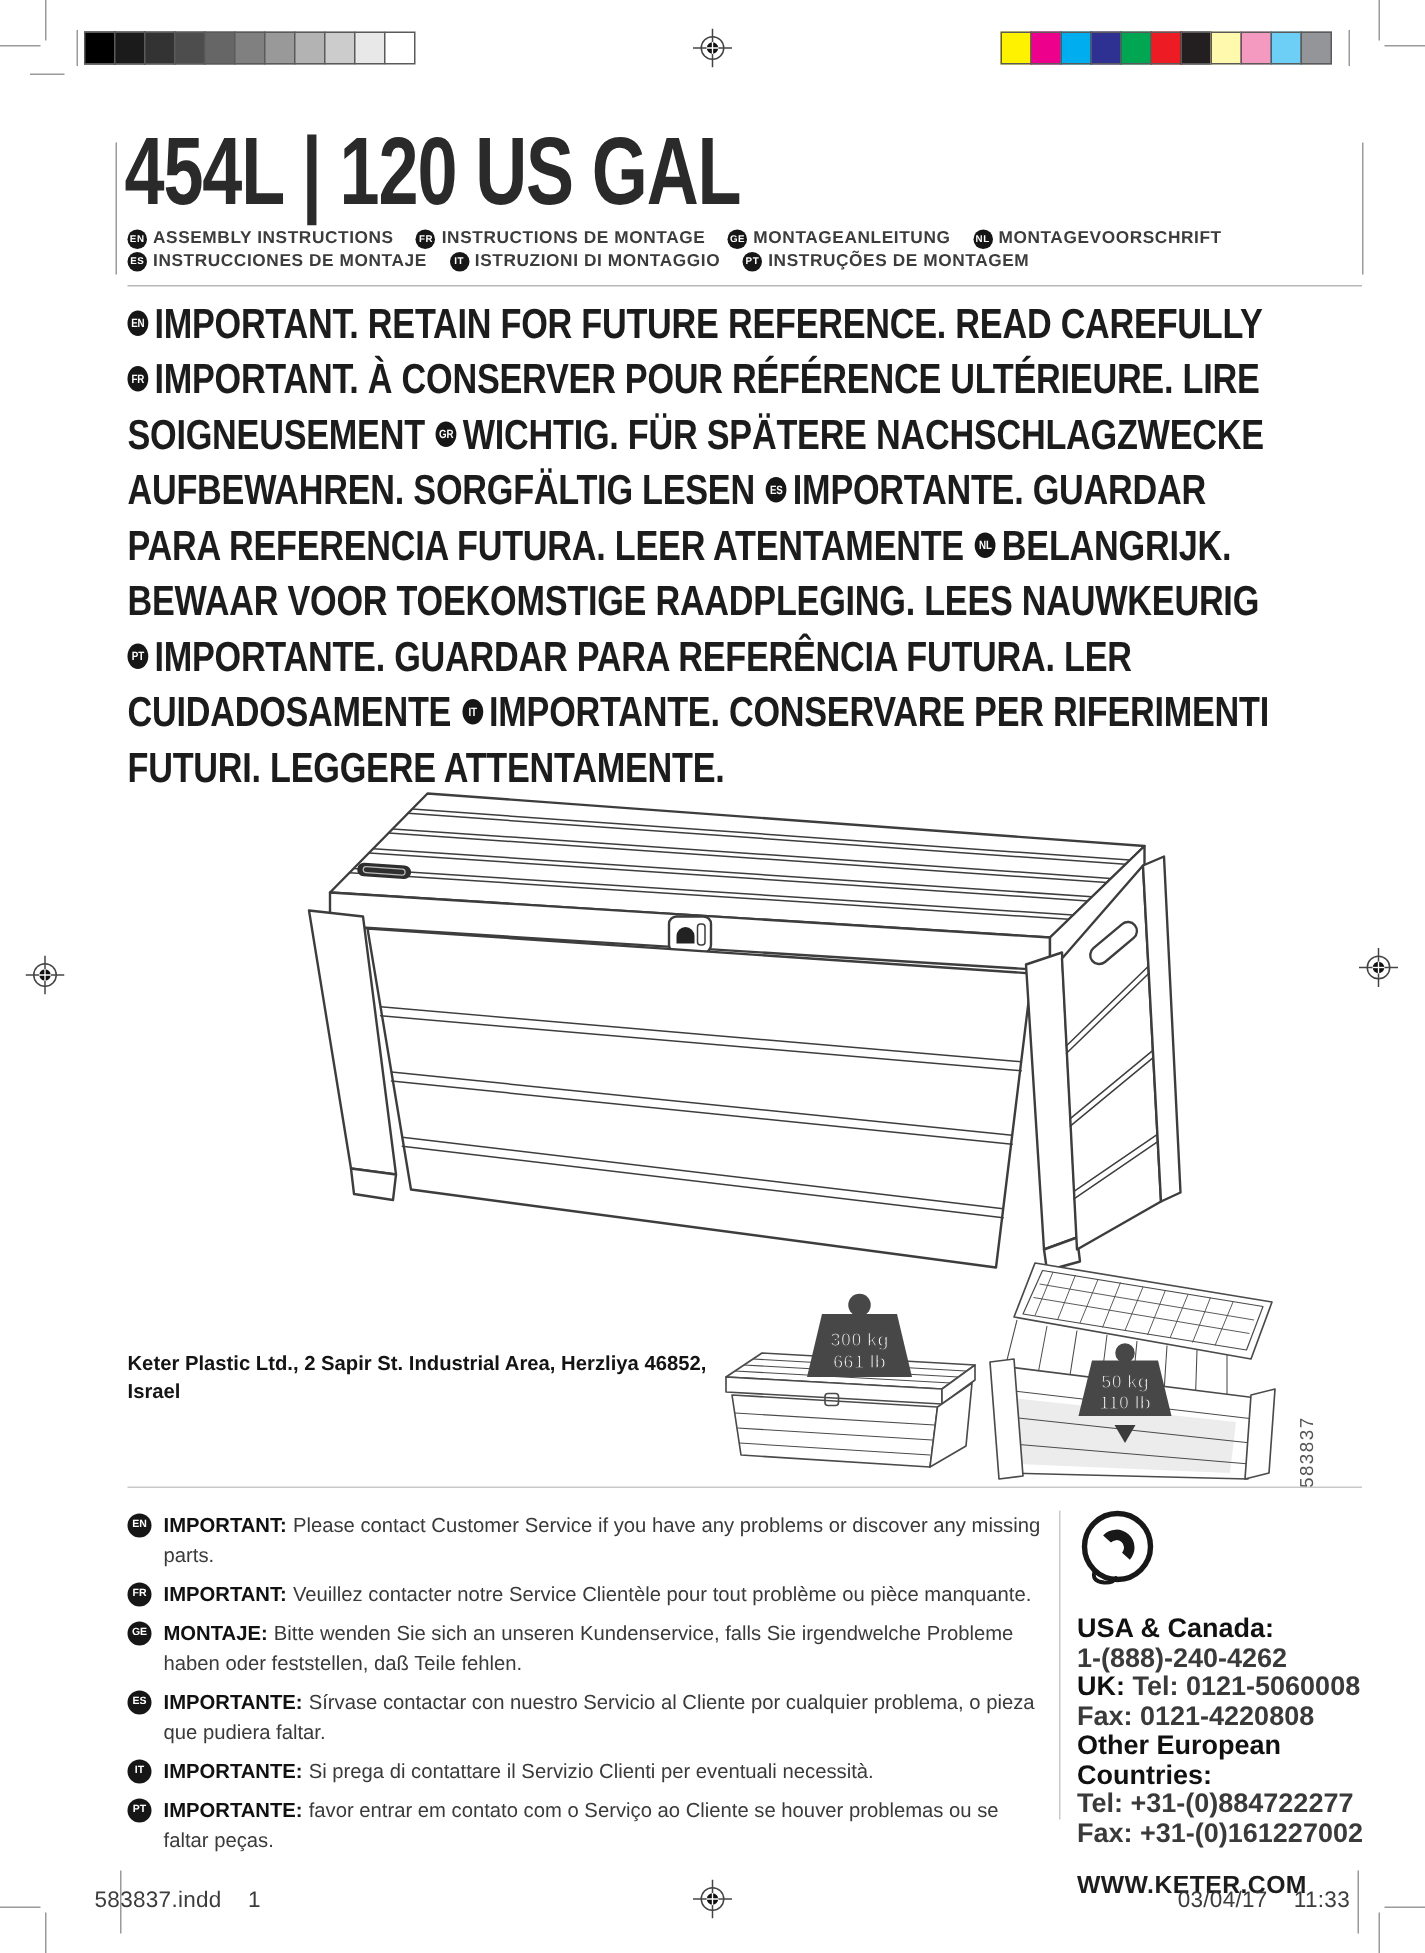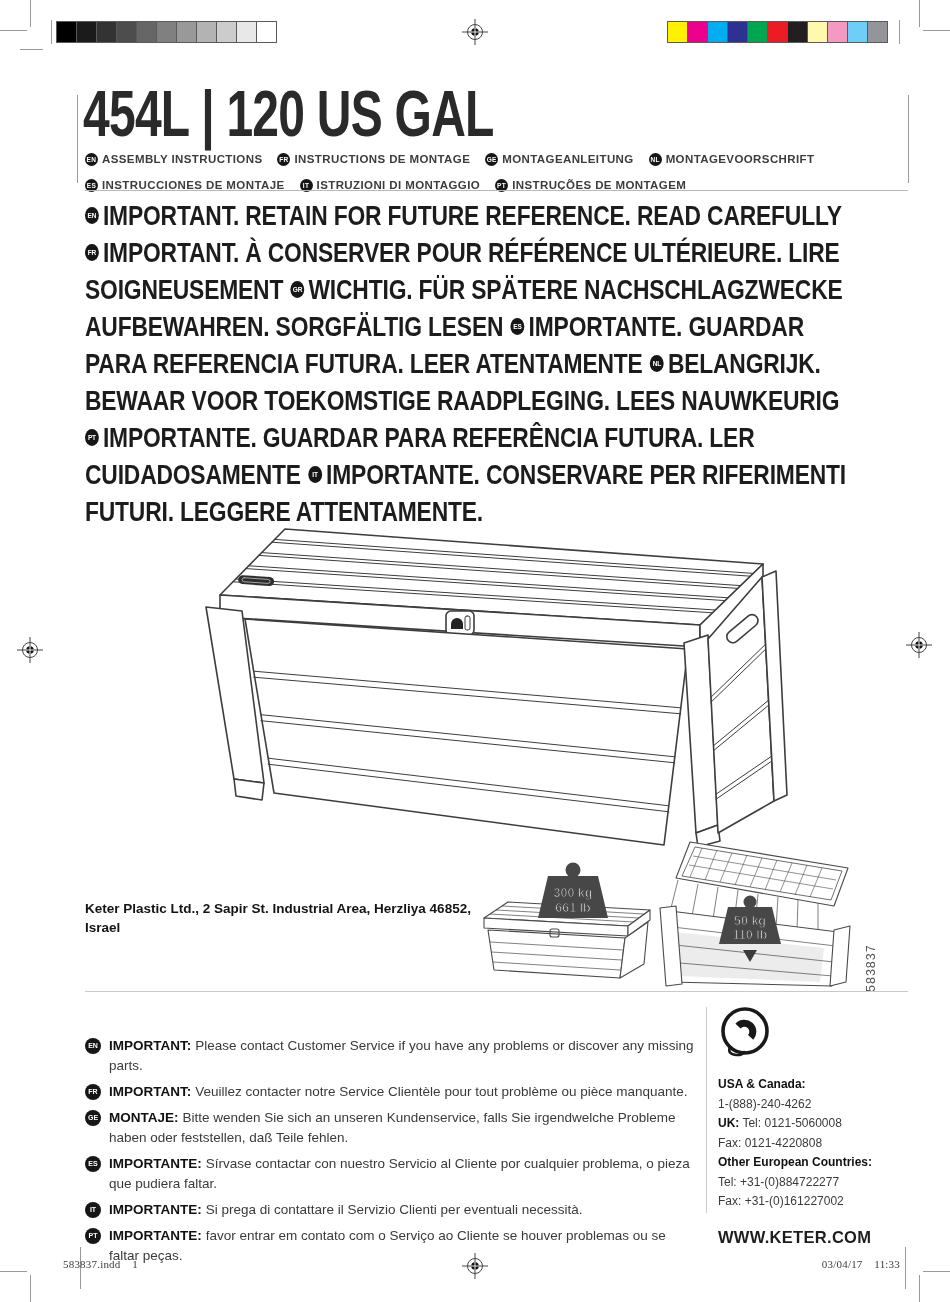--- a/index.html
+++ b/index.html
@@ -28,35 +28,35 @@
        font-size:28px;font-weight:700;color:#1c1c1c;line-height:37px;letter-spacing:-0.2px;}
   .iseg{margin-right:9px;}
   .pbadge{width:17px;height:17px;font-size:8px;margin-right:5px;vertical-align:middle;
           position:relative;top:-2px;}
 
   
   .madein{width:398px;font-size:13.5px;line-height:19px;color:#4f4f4f;}
   .madein .company{color:#141414;font-weight:700;margin-top:2px;}
 
   
-  .notes{width:612px;margin-top:29px;}
+  .notes{width:612px;}
   .note{display:flex;margin-bottom:6px;font-size:13.5px;line-height:20px;color:#3a3a3a;}
   .note .badge{width:16px;height:16px;font-size:7px;margin-right:8px;margin-top:2px;}
   .note b{color:#111;margin-right:4px;}
 
   
   .contact{width:195px;}
-  .cline{font-size:12px;line-height:19.5px;color:#3a3a3a;}
+  .cline{font-size:18px;line-height:19.5px;color:#3a3a3a;font-weight:bold;}
   .cline b{color:#111;}
   .website{font-weight:700;font-size:16.5px;color:#1d1d1d;margin-top:16px;letter-spacing:0.3px;}
 
   .vcode{writing-mode:vertical-rl;transform:rotate(180deg);font-size:12.5px;color:#555;
          letter-spacing:1px;}
 
-  .footer-txt{font-size:11px;color:#3c3c3c;white-space:pre;letter-spacing:0.2px;font-family:Liberation Serif, serif;}
+  .footer-txt{font-size:15px;color:#3c3c3c;white-space:pre;letter-spacing:0.2px;}
 
   svg text{font-family:"Liberation Sans",sans-serif;}
   .wtxt{font-weight:700;fill:#fff;}
 </style>
 </head>
 <body>
 
 <div class="page">
 
   <div class="hline" style="left:0;top:30px;width:27px;"></div>
@@ -151,21 +151,21 @@
       </span>
       <span class="lang-item">
         <span class="badge lang-badge">GE</span>
         <span>MONTAGEANLEITUNG</span>
       </span>
       <span class="lang-item">
         <span class="badge lang-badge">NL</span>
         <span>MONTAGEVOORSCHRIFT</span>
       </span>
     </div>
-  <div class="abs lang-row" style="left:85px;top:175px;">
+  <div class="abs lang-row" style="left:85px;top:164px;">
 
   <span class="lang-item">
         <span class="badge lang-badge">ES</span>
         <span>INSTRUCCIONES DE MONTAJE</span>
       </span>
       <span class="lang-item">
         <span class="badge lang-badge">IT</span>
         <span>ISTRUZIONI DI MONTAGGIO</span>
       </span>
       <span class="lang-item">

